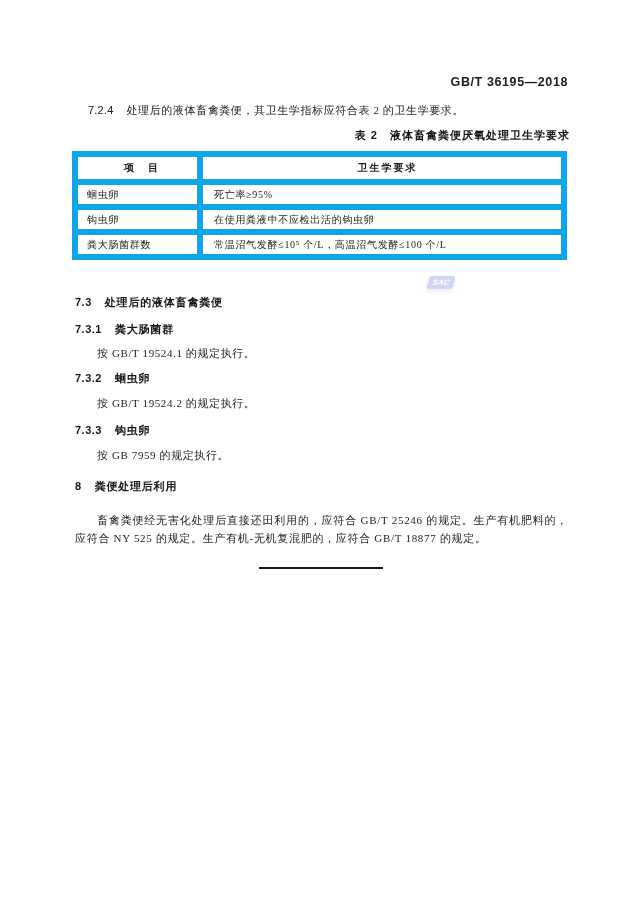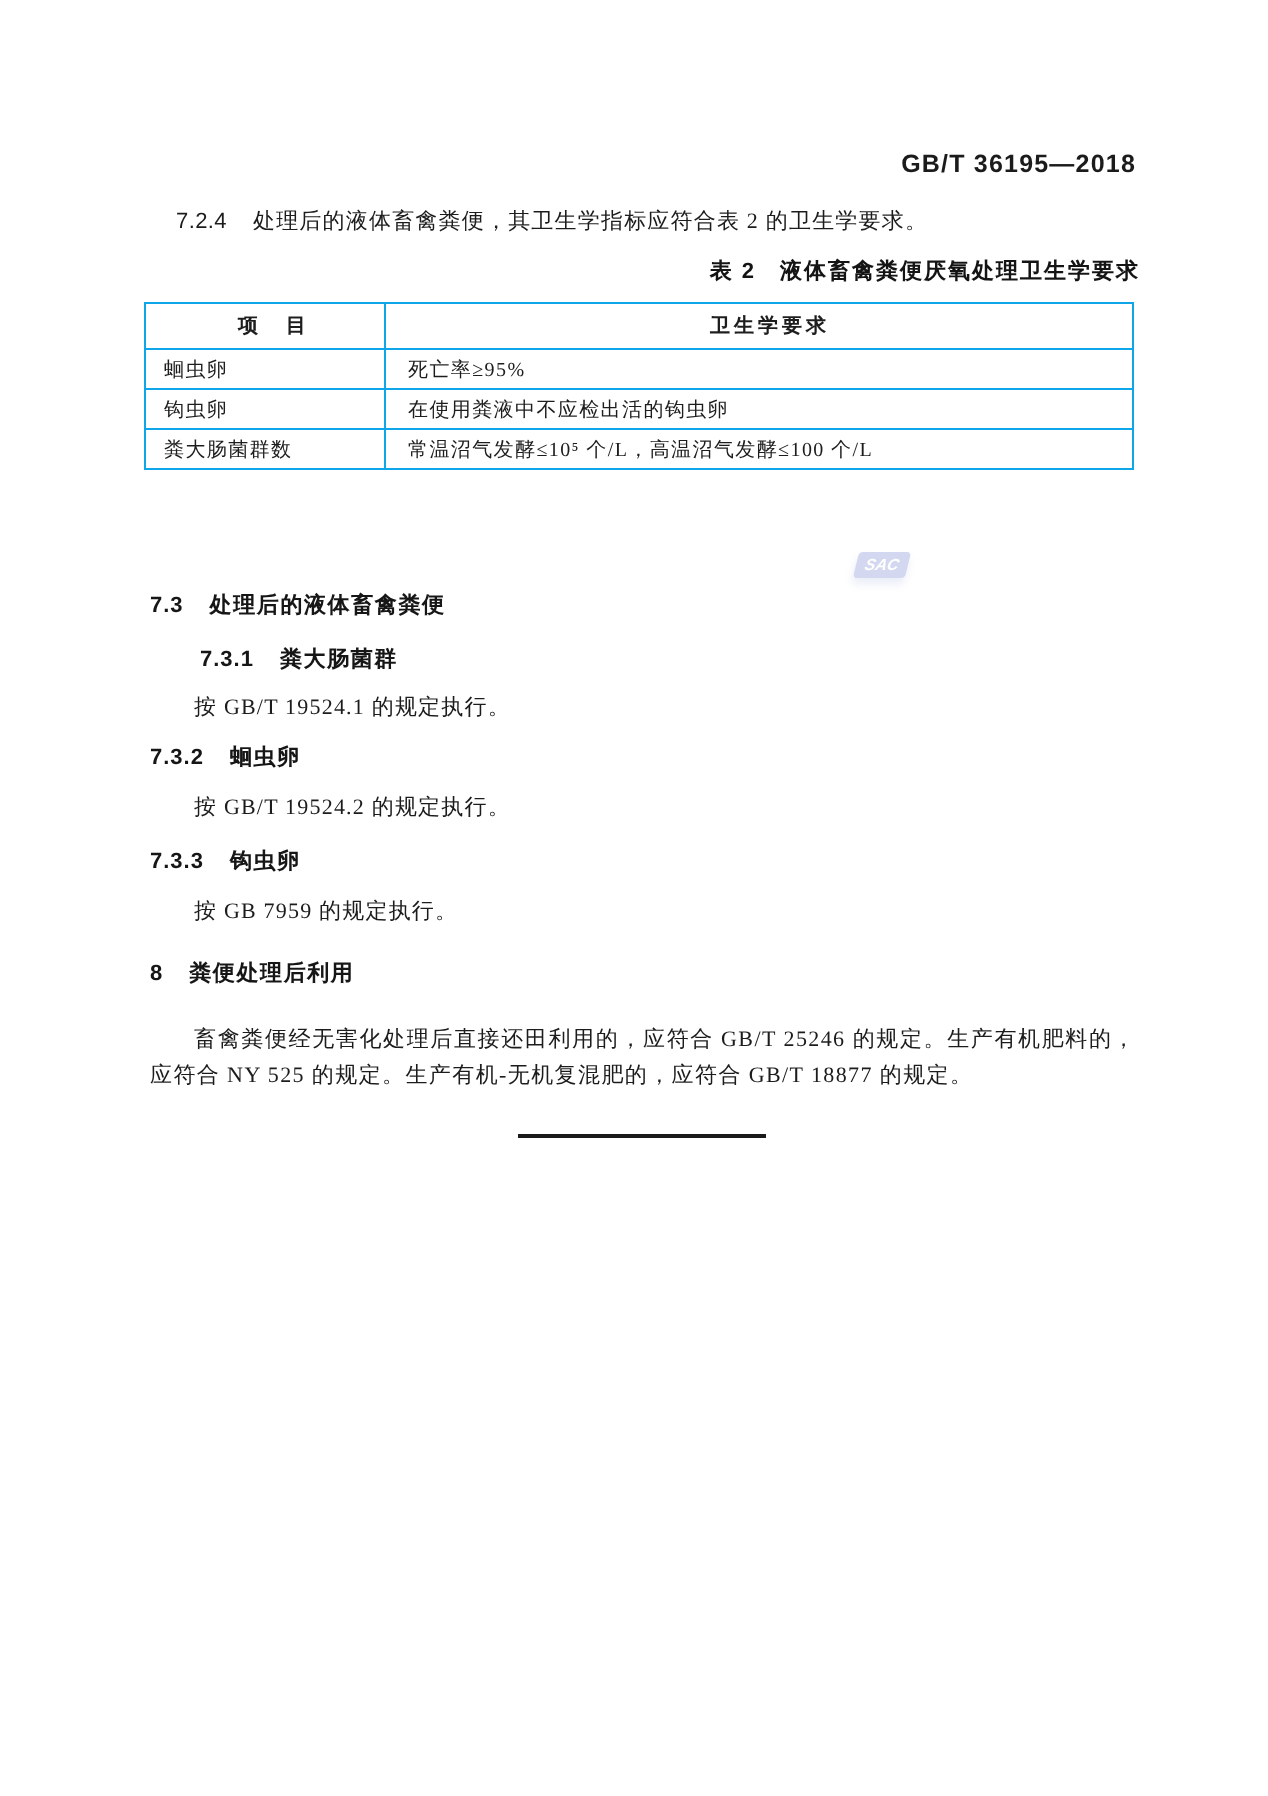--- a/index.html
+++ b/index.html
@@ -22,21 +22,21 @@
     top:128px;left:0;width:570px;text-align:right;
     font-family:"Liberation Sans","DejaVu Sans",sans-serif;font-weight:bold;
     font-size:11px;letter-spacing:1px;color:#141414;
   }
   .tbl-caption .cap-label{margin-right:12px;}
   
   table.hyg{
     top:151px;left:72px;width:495px;border-collapse:collapse;table-layout:fixed;
     font-size:10px;letter-spacing:0.7px;color:#1d1d1d;
   }
-  table.hyg th,table.hyg td{border:1px solid #0ea5e9;padding:0;}
+  table.hyg th,table.hyg td{border:6px solid #0ea5e9;padding:0;}
   table.hyg th{
     height:22px;font-family:"Liberation Sans","DejaVu Sans",sans-serif;
     font-weight:600;text-align:center;font-size:10px;letter-spacing:2px;
   }
   table.hyg td{height:19px;}
   table.hyg .c1{width:110px;padding-left:9px;}
   table.hyg .c2{padding-left:11px;}
   
   .sac-mark{
     top:276px;left:428px;width:26px;height:13px;
@@ -46,21 +46,21 @@
     font-weight:bold;font-style:italic;font-size:8px;color:#ffffff;
     box-shadow:0 3px 4px rgba(150,160,215,0.35);
   }
   
   .hd{
     left:75px;font-family:"Liberation Sans","DejaVu Sans",sans-serif;
     font-weight:bold;font-size:11px;letter-spacing:0.8px;color:#161616;white-space:nowrap;
   }
   .hd .num{margin-right:13px;letter-spacing:0.5px;}
   .h73{top:295px;}
-  .h731{top:322px;margin-left:25px;}
+  .h731{top:322px;}
   .h732{top:371px;}
   .h733{top:423px;}
   .h8{top:479px;}
   
   .bodyline{left:97px;font-size:11px;letter-spacing:0.6px;white-space:nowrap;}
   .p731{top:346px;}
   .p732{top:396px;}
   .p733{top:448px;}
   
   .p8{

